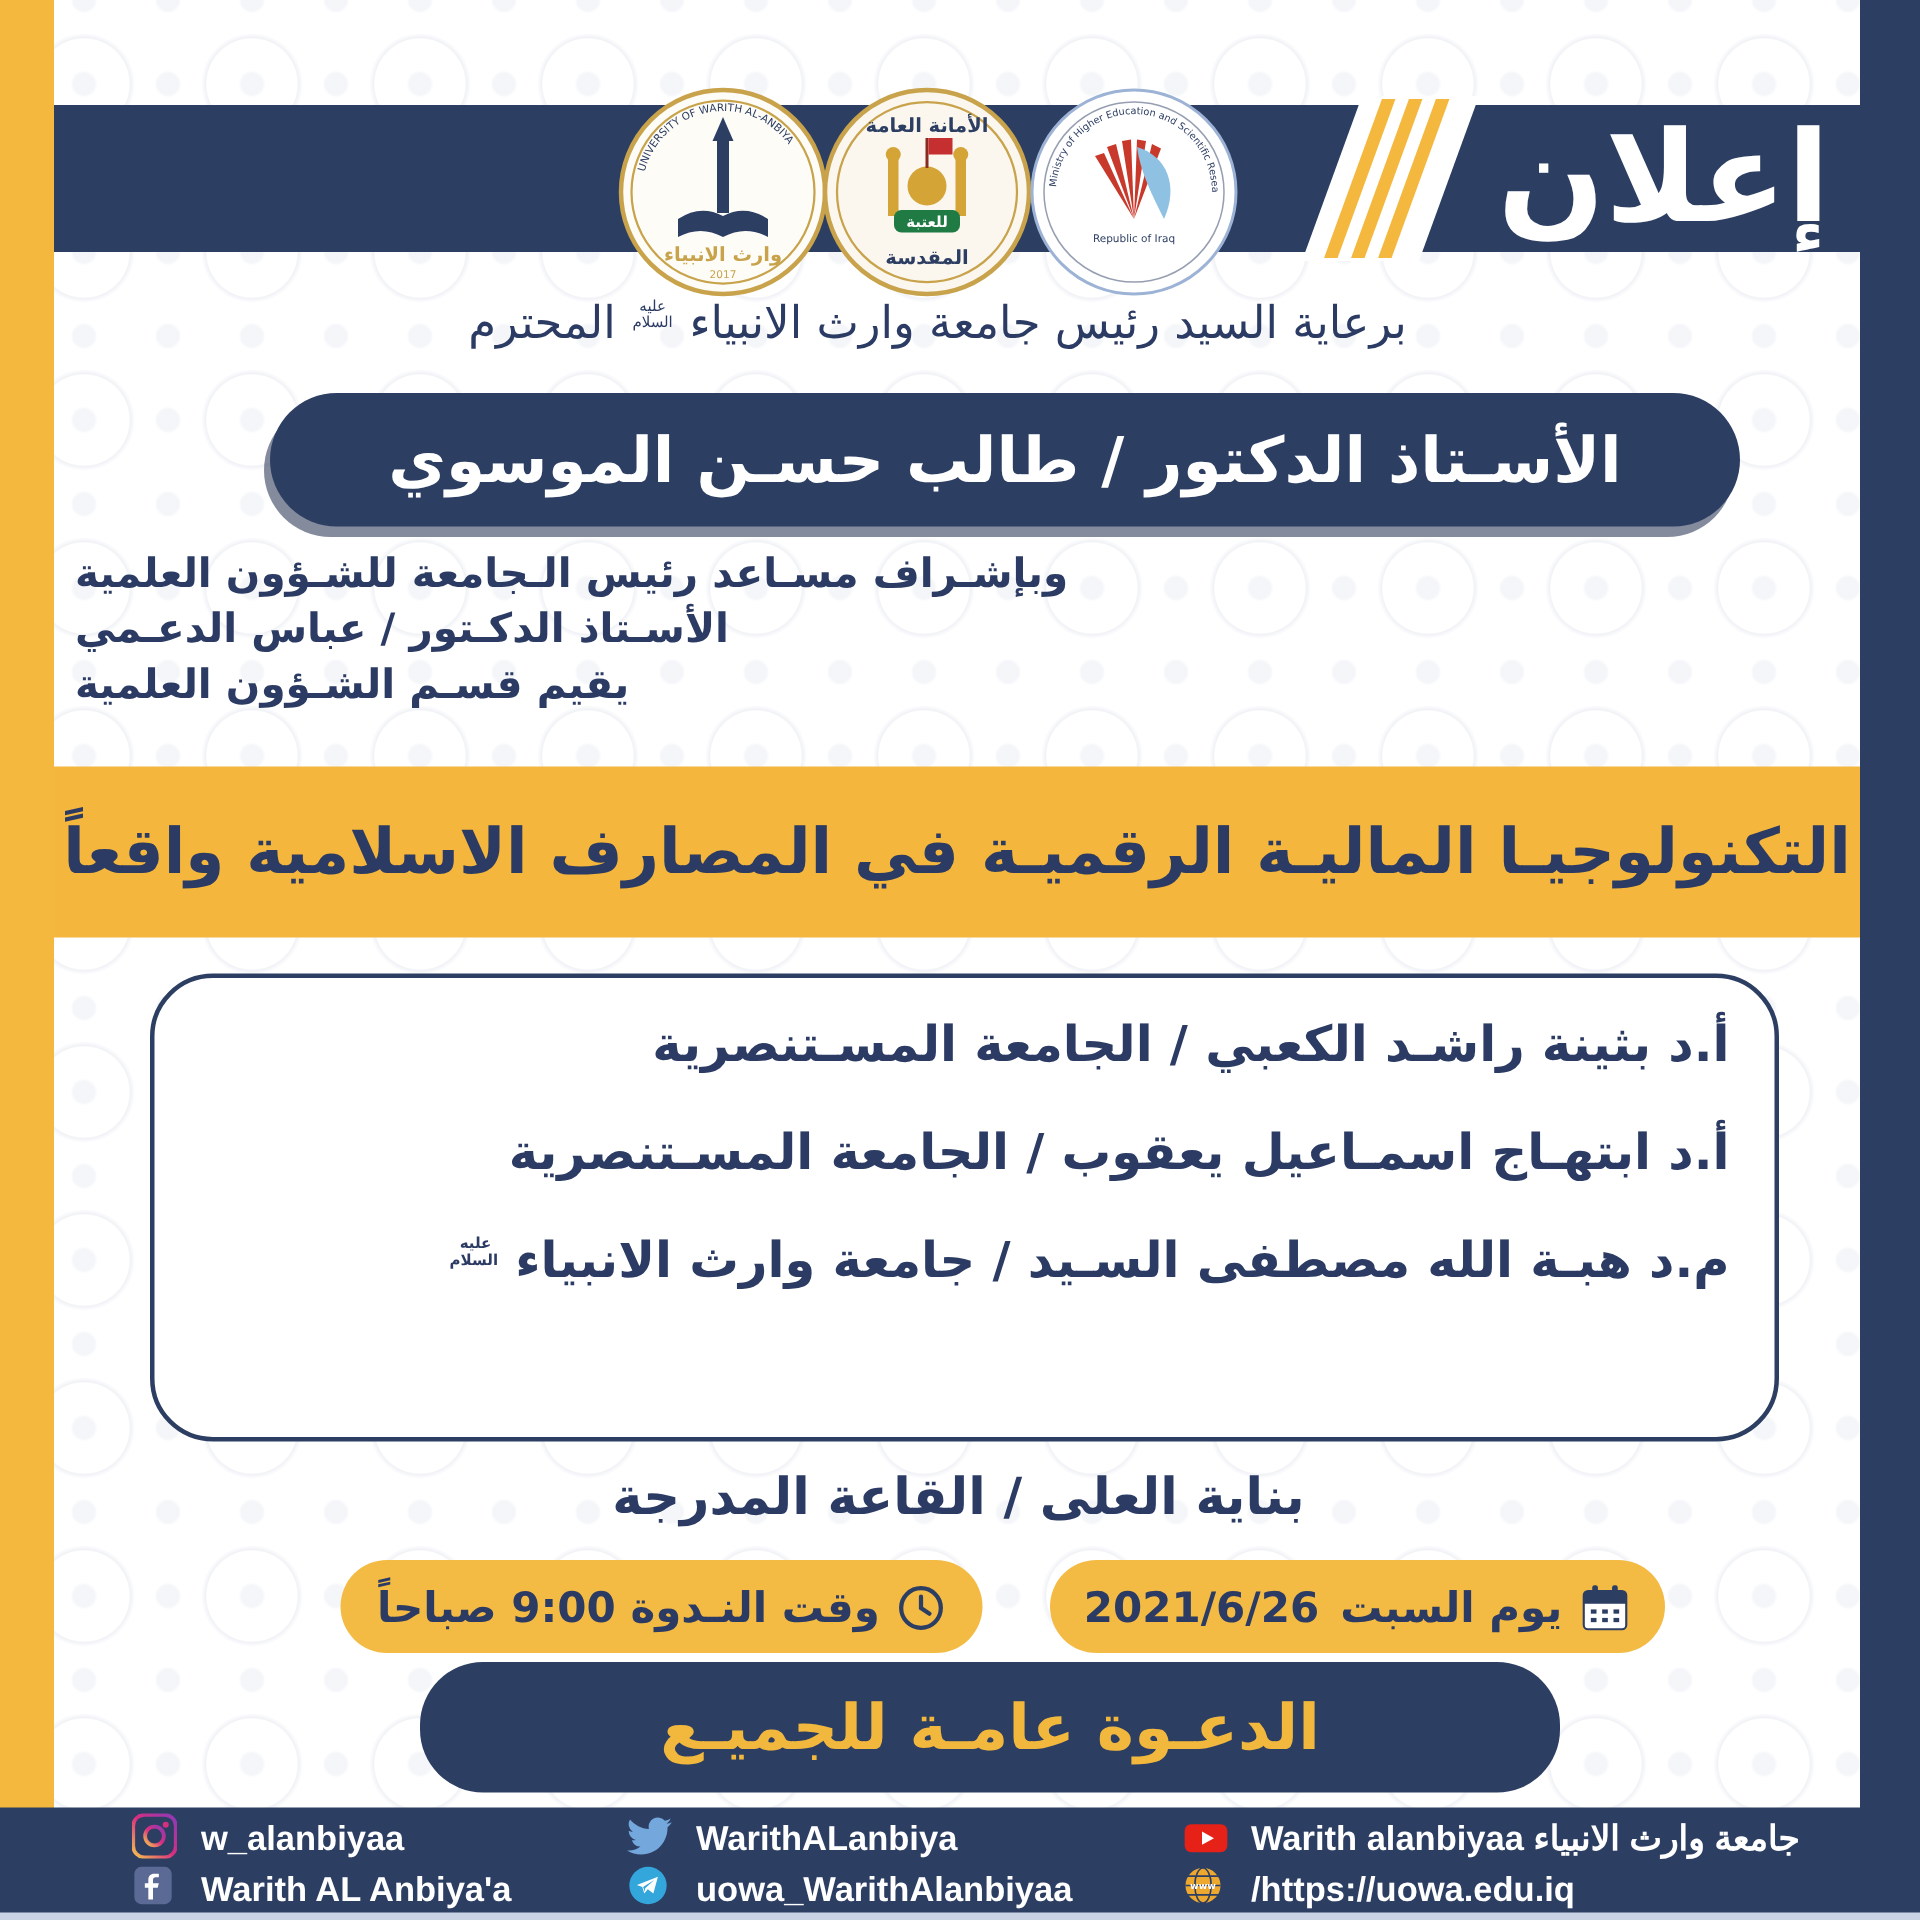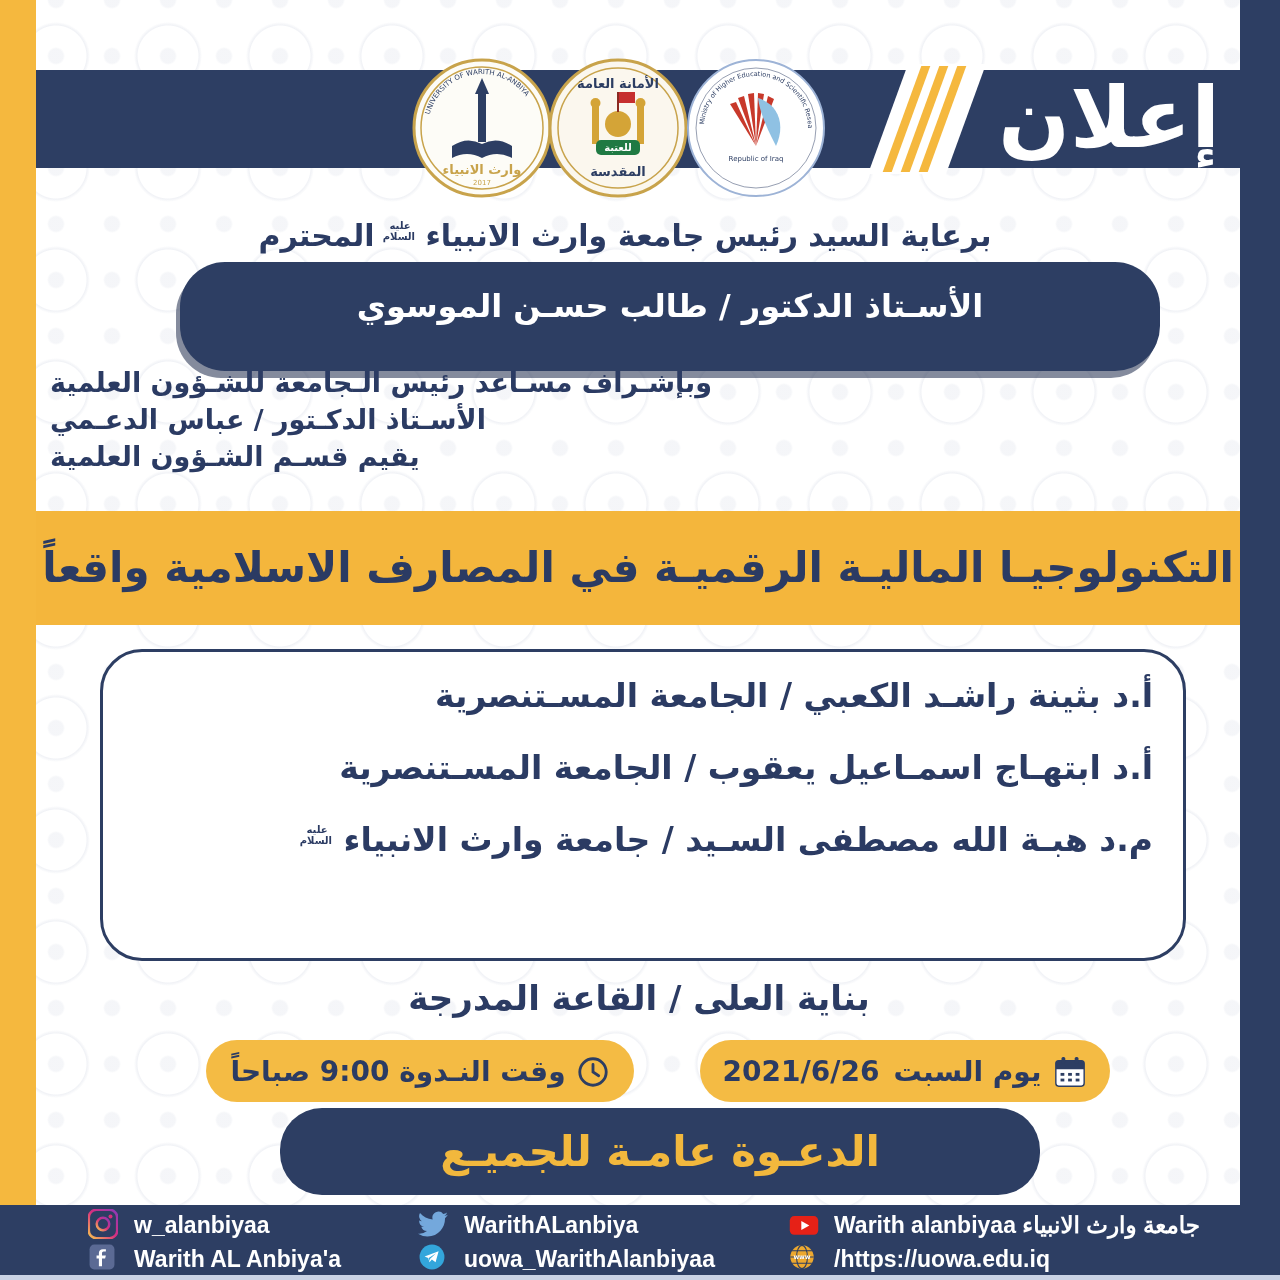--- a/index.html
+++ b/index.html
@@ -25,30 +25,30 @@
   .header-title{
     position:absolute; right:60px; top:0; height:98px; line-height:96px;
     color:#ffffff; font-size:84px; font-weight:bold; direction:rtl;
   }
   .logo{ position:absolute; top:58px; width:140px; height:140px; }
   .logo-uni{ left:412px; } .logo-shrine{ left:548px; } .logo-ministry{ left:686px; }
 
   
   .patronage{
     position:absolute; left:60px; right:90px; top:198px; text-align:center;
-    direction:rtl; font-size:30px; font-weight:bold; color:#2b3b63;margin-top:20px;
+    direction:rtl; font-size:30px; font-weight:normal; color:#2b3b63;
   }
   .honorific{
     display:inline-block; width:30px; font-size:10px; line-height:1.05;
     vertical-align:middle; text-align:center; transform:translateY(-6px);
   }
   .president-pill{
-    position:absolute; left:180px; top:262px; width:980px; height:109px;
+    position:absolute; left:180px; top:262px; width:980px; height:89px;
     background:#2d3e63; border-radius:45px; box-shadow:-4px 7px 0 rgba(31,44,77,0.55);
-    color:#ffffff; font-size:32px; font-weight:bold; text-align:center; line-height:89px; direction:rtl;
+    color:#ffffff; font-size:42px; font-weight:bold; text-align:center; line-height:89px; direction:rtl;
   }
   .supervision{
     position:absolute; left:50px; right:80px; top:364px; text-align:left;
     direction:rtl; font-size:27px; font-weight:bold; color:#2b3b63; line-height:37px;
   }
   .banner{
     position:absolute; left:36px; right:40px; top:511px; height:114px;
     background:#f4b63c; color:#2b3b63; font-size:42px; font-weight:bold;
     text-align:center; line-height:114px; direction:rtl;
   }
@@ -62,21 +62,21 @@
   .venue{
     position:absolute; left:0; right:44px; top:978px; text-align:center;
     direction:rtl; font-size:34px; font-weight:bold; color:#2b3b63;margin-left:42px;
   }
   .info-pill{
     position:absolute; top:1040px; height:62px; background:#f4bb44; border-radius:31px;
     display:flex; direction:rtl; align-items:center; justify-content:center; gap:14px;
     color:#2b3b63; font-size:28px; font-weight:bold;
   }
   .date-pill{ left:700px; width:410px; }
-  .time-pill{ left:206px; width:428px;gap:12px; }
+  .time-pill{ left:227px; width:428px;gap:12px; }
   .info-pill svg{ flex:0 0 auto; }
   .invite-pill{
     position:absolute; left:280px; top:1108px; width:760px; height:87px;
     background:#2d3e63; border-radius:42px; color:#f2b83d;
     font-size:42px; font-weight:bold; text-align:center; line-height:87px; direction:rtl;
   }
 
   
   .footer{ position:absolute; left:0; right:0; top:1205px; height:75px; background:#2d3e63; }
   .footer-bottom-line{ position:absolute; left:0; right:0; bottom:0; height:5px; background:#c9d2e4; }

